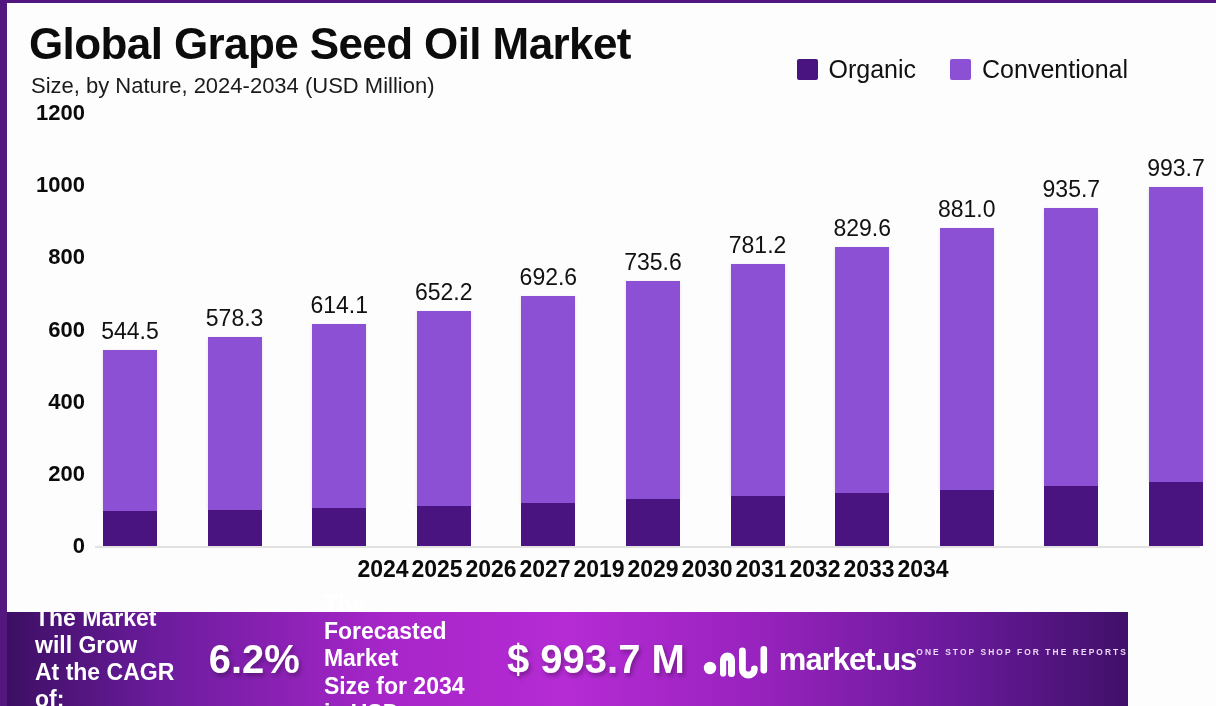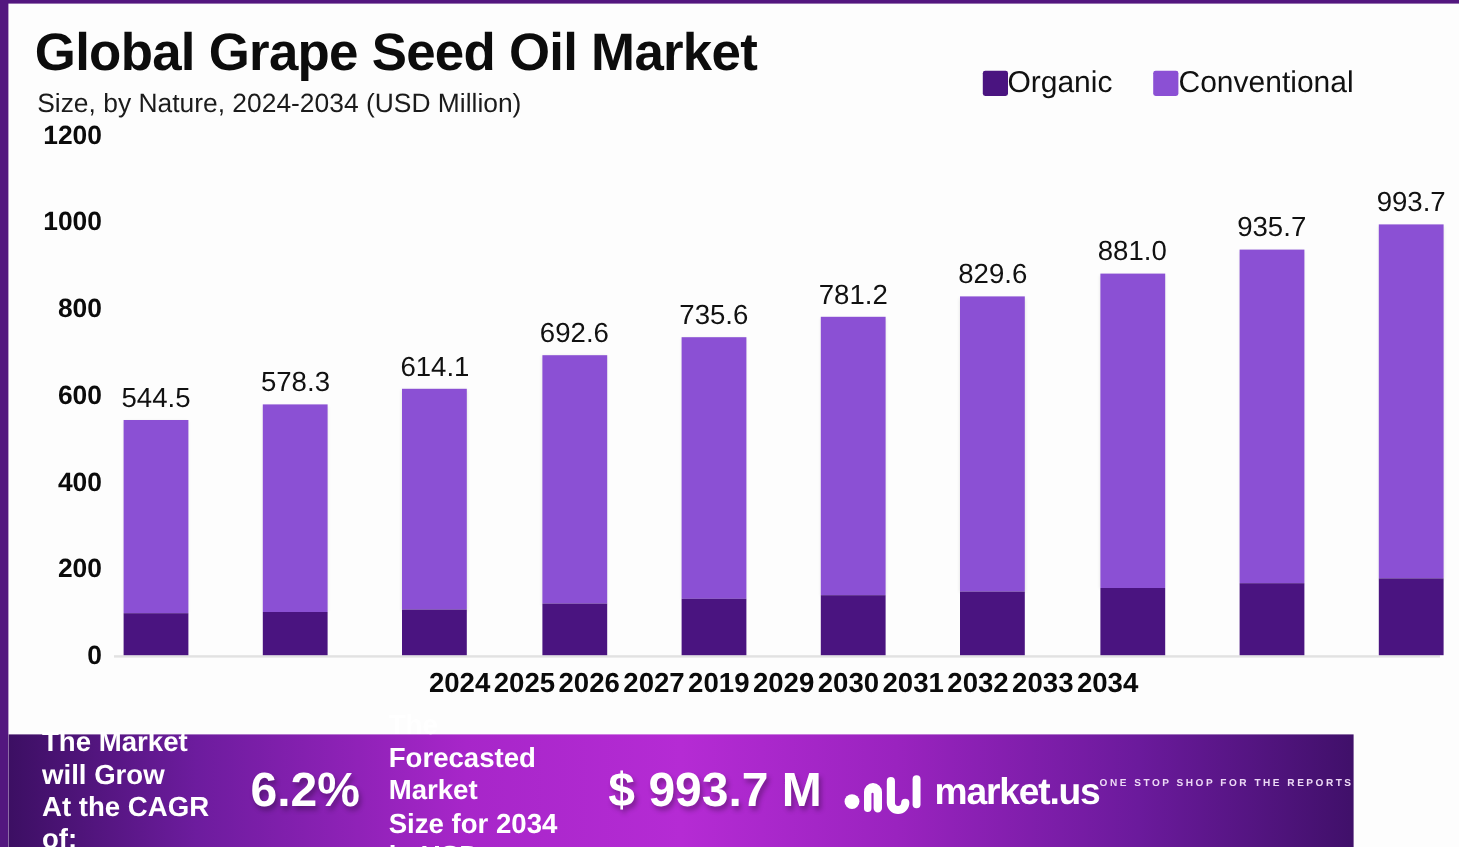--- a/index.html
+++ b/index.html
@@ -27,21 +27,21 @@
     letter-spacing:-0.6px;white-space:nowrap;
   }
   .subtitle{
     position:absolute;left:24px;top:70px;
     font-size:22px;color:#1b1b1b;white-space:nowrap;
   }
   .legend{
     position:absolute;right:88px;top:52px;
     display:flex;align-items:center;gap:34px;
   }
-  .legend-item{display:flex;align-items:center;justify-content:space-between;}
+  .legend-item{display:flex;align-items:center;gap:11px;justify-content:space-between;}
   .legend-swatch{width:21px;height:21px;border-radius:2px;display:block;}
   .legend-label{font-size:25px;color:#111;white-space:nowrap;}
 
   
   .plot{position:absolute;left:0;top:110px;width:1209px;height:500px;}
   .y-axis{position:absolute;left:0;top:0;width:88px;height:445px;}
   .y-tick{
     position:absolute;right:10px;
     font-size:22px;font-weight:bold;color:#0b0b0b;
     transform:translateY(-50%);white-space:nowrap;
@@ -147,20 +147,25 @@
         </div>
         <div class="bar-col">
           <div class="bar-total-label" style="top: 192.33px;">578.3</div>
           <div class="seg seg-conv" style="height: 172.226px; background: rgb(139, 80, 212);"></div>
           <div class="seg seg-org" style="height: 36.4442px; background: rgb(74, 20, 128);"></div>
         </div>
         <div class="bar-col">
           <div class="bar-total-label" style="top: 179.412px;">614.1</div>
           <div class="seg seg-conv" style="height: 183.339px; background: rgb(139, 80, 212);"></div>
           <div class="seg seg-org" style="height: 38.2483px; background: rgb(74, 20, 128);"></div>
+        </div>
+        <div class="bar-col">
+          <div class="bar-total-label" style="top: 165.665px;">652.2</div>
+          <div class="seg seg-conv" style="height: 194.922px; background: rgb(139, 80, 212);"></div>
+          <div class="seg seg-org" style="height: 40.4133px; background: rgb(74, 20, 128);"></div>
         </div>
         <div class="bar-col">
           <div class="bar-total-label" style="top: 151.087px;">692.6</div>
           <div class="seg seg-conv" style="height: 206.974px; background: rgb(139, 80, 212);"></div>
           <div class="seg seg-org" style="height: 42.9392px; background: rgb(74, 20, 128);"></div>
         </div>
         <div class="bar-col">
           <div class="bar-total-label" style="top: 135.571px;">735.6</div>
           <div class="seg seg-conv" style="height: 218.521px; background: rgb(139, 80, 212);"></div>
           <div class="seg seg-org" style="height: 46.9083px; background: rgb(74, 20, 128);"></div>

